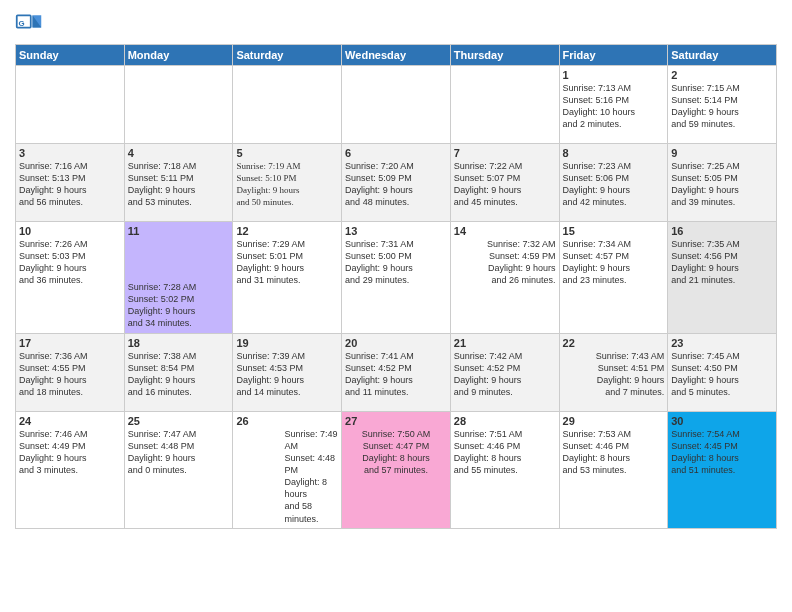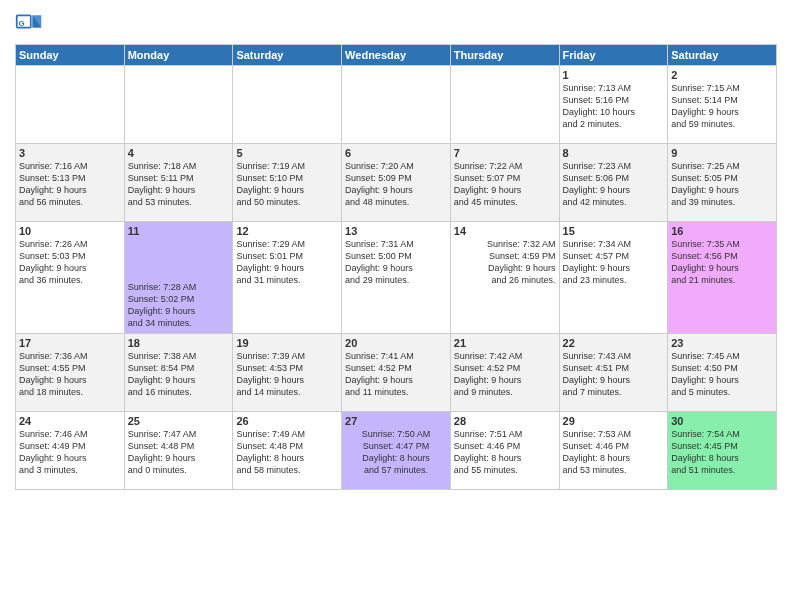--- a/index.html
+++ b/index.html
@@ -166,21 +166,21 @@
           </td>
           <td class="has-data" style="background-color: rgb(242, 242, 242);">
             <span class="day-num">4</span>
             <div class="day-info" style="white-space: pre-line;">Sunrise: 7:18 AM
 Sunset: 5:11 PM
 Daylight: 9 hours
 and 53 minutes.</div>
           </td>
           <td class="has-data" style="background-color: rgb(242, 242, 242);">
             <span class="day-num">5</span>
-            <div class="day-info" style="white-space: pre-line;">Sunrise: 7:19 AM
+            <div class="day-info" style="white-space: pre-line; font-family: Liberation Serif, serif;">Sunrise: 7:19 AM
 Sunset: 5:10 PM
 Daylight: 9 hours
 and 50 minutes.</div>
           </td>
           <td class="has-data" style="background-color: rgb(242, 242, 242);">
             <span class="day-num">6</span>
             <div class="day-info" style="white-space: pre-line;">Sunrise: 7:20 AM
 Sunset: 5:09 PM
 Daylight: 9 hours
 and 48 minutes.</div>
@@ -243,21 +243,21 @@
 Daylight: 9 hours
 and 26 minutes.</div>
           </td>
           <td class="has-data" style="background-color: rgb(255, 255, 255);">
             <span class="day-num">15</span>
             <div class="day-info" style="white-space: pre-line;">Sunrise: 7:34 AM
 Sunset: 4:57 PM
 Daylight: 9 hours
 and 23 minutes.</div>
           </td>
-          <td class="has-data" style="background-color: #f0abfc;">
+          <td class="has-data" style="background-color: #e5e5e5;">
             <span class="day-num">16</span>
             <div class="day-info" style="white-space: pre-line;">Sunrise: 7:35 AM
 Sunset: 4:56 PM
 Daylight: 9 hours
 and 21 minutes.</div>
           </td>
         </tr>
         <tr>
           <td class="has-data" style="background-color: rgb(242, 242, 242);">
             <span class="day-num">17</span>
@@ -289,21 +289,21 @@
           </td>
           <td class="has-data" style="background-color: rgb(242, 242, 242);">
             <span class="day-num">21</span>
             <div class="day-info" style="white-space: pre-line;">Sunrise: 7:42 AM
 Sunset: 4:52 PM
 Daylight: 9 hours
 and 9 minutes.</div>
           </td>
           <td class="has-data" style="background-color: rgb(242, 242, 242);">
             <span class="day-num">22</span>
-            <div class="day-info" style="white-space: pre-line;">Sunrise: 7:43 AM
+            <div class="day-info" style="white-space: pre-line; text-align: right;">Sunrise: 7:43 AM
 Sunset: 4:51 PM
 Daylight: 9 hours
 and 7 minutes.</div>
           </td>
           <td class="has-data" style="background-color: rgb(242, 242, 242);">
             <span class="day-num">23</span>
             <div class="day-info" style="white-space: pre-line;">Sunrise: 7:45 AM
 Sunset: 4:50 PM
 Daylight: 9 hours
 and 5 minutes.</div>
@@ -319,47 +319,47 @@
           </td>
           <td class="has-data" style="background-color: rgb(255, 255, 255);">
             <span class="day-num">25</span>
             <div class="day-info" style="white-space: pre-line;">Sunrise: 7:47 AM
 Sunset: 4:48 PM
 Daylight: 9 hours
 and 0 minutes.</div>
           </td>
           <td class="has-data" style="background-color: rgb(255, 255, 255);">
             <span class="day-num">26</span>
-            <div class="day-info" style="white-space: pre-line;">Sunrise: 7:49 AM
+            <div class="day-info" style="white-space: pre-line; margin-left: 48px;">Sunrise: 7:49 AM
 Sunset: 4:48 PM
 Daylight: 8 hours
 and 58 minutes.</div>
           </td>
-          <td class="has-data" style="background-color: #c4b5fd;">
+          <td class="has-data" style="background-color: #f9a8d4;">
             <span class="day-num">27</span>
             <div class="day-info" style="white-space: pre-line; text-align: center;">Sunrise: 7:50 AM
 Sunset: 4:47 PM
 Daylight: 8 hours
 and 57 minutes.</div>
           </td>
           <td class="has-data" style="background-color: rgb(255, 255, 255);">
             <span class="day-num">28</span>
             <div class="day-info" style="white-space: pre-line;">Sunrise: 7:51 AM
 Sunset: 4:46 PM
 Daylight: 8 hours
 and 55 minutes.</div>
           </td>
           <td class="has-data" style="background-color: rgb(255, 255, 255);">
             <span class="day-num">29</span>
             <div class="day-info" style="white-space: pre-line;">Sunrise: 7:53 AM
 Sunset: 4:46 PM
 Daylight: 8 hours
 and 53 minutes.</div>
           </td>
-          <td class="has-data" style="background-color: #86efac;">
+          <td class="has-data" style="background-color: #0ea5e9;">
             <span class="day-num">30</span>
             <div class="day-info" style="white-space: pre-line;">Sunrise: 7:54 AM
 Sunset: 4:45 PM
 Daylight: 8 hours
 and 51 minutes.</div>
           </td>
         </tr>
       </tbody>
   </table>
 </div>

